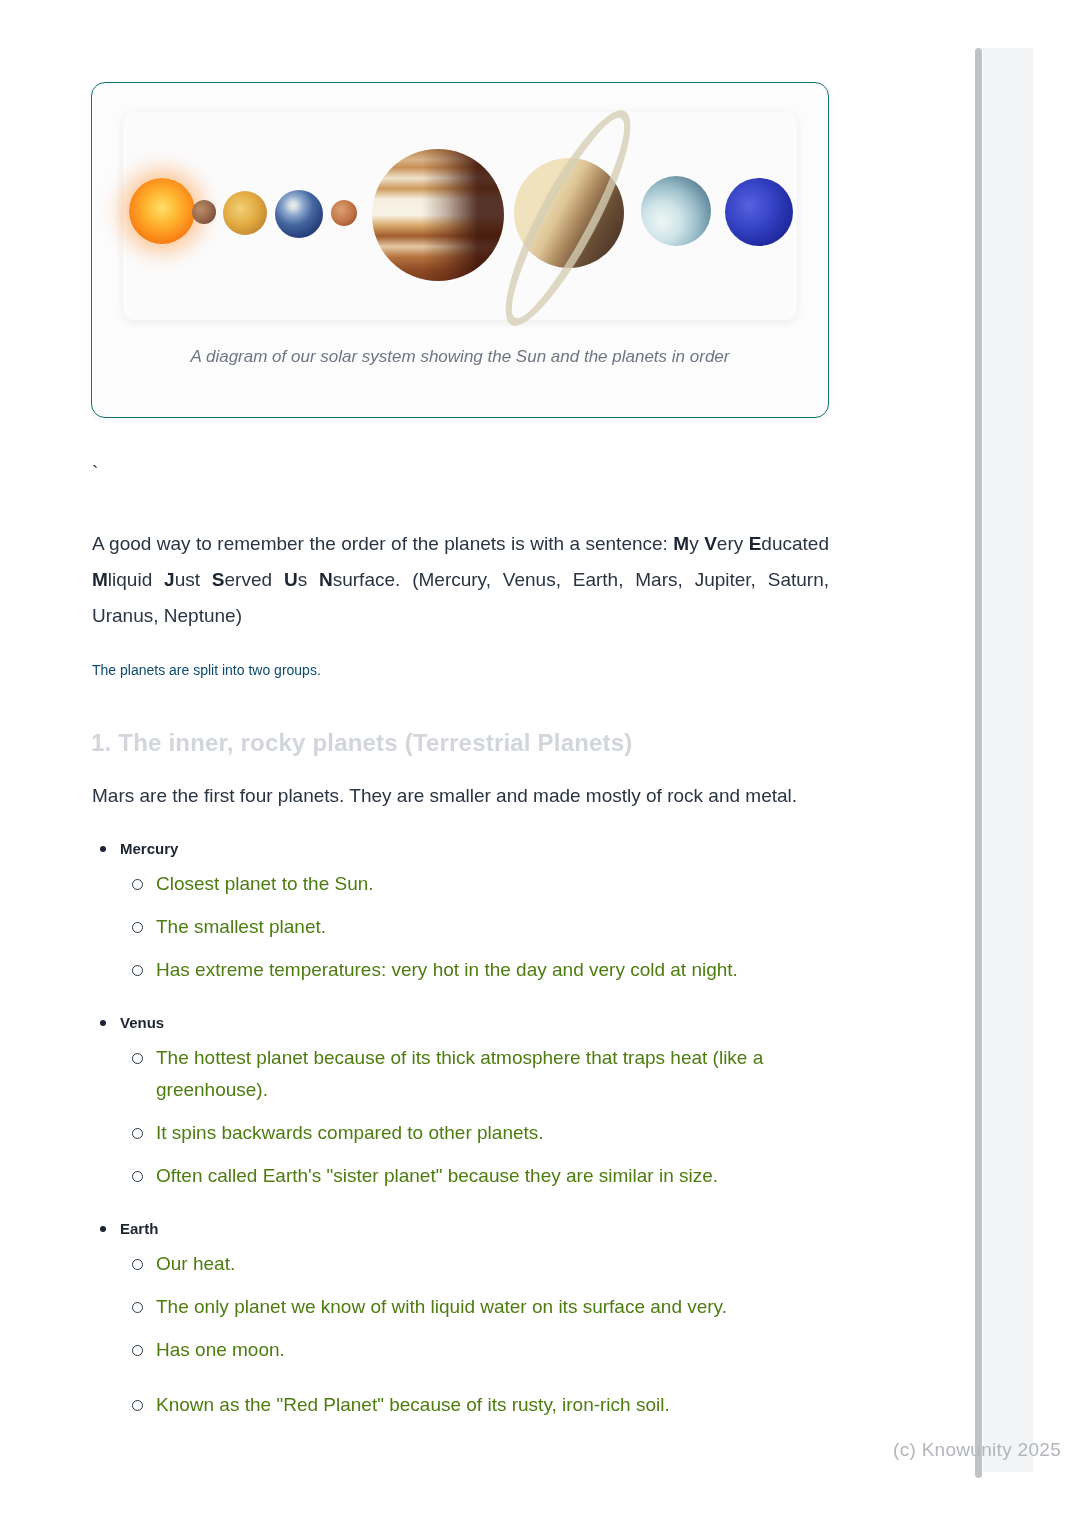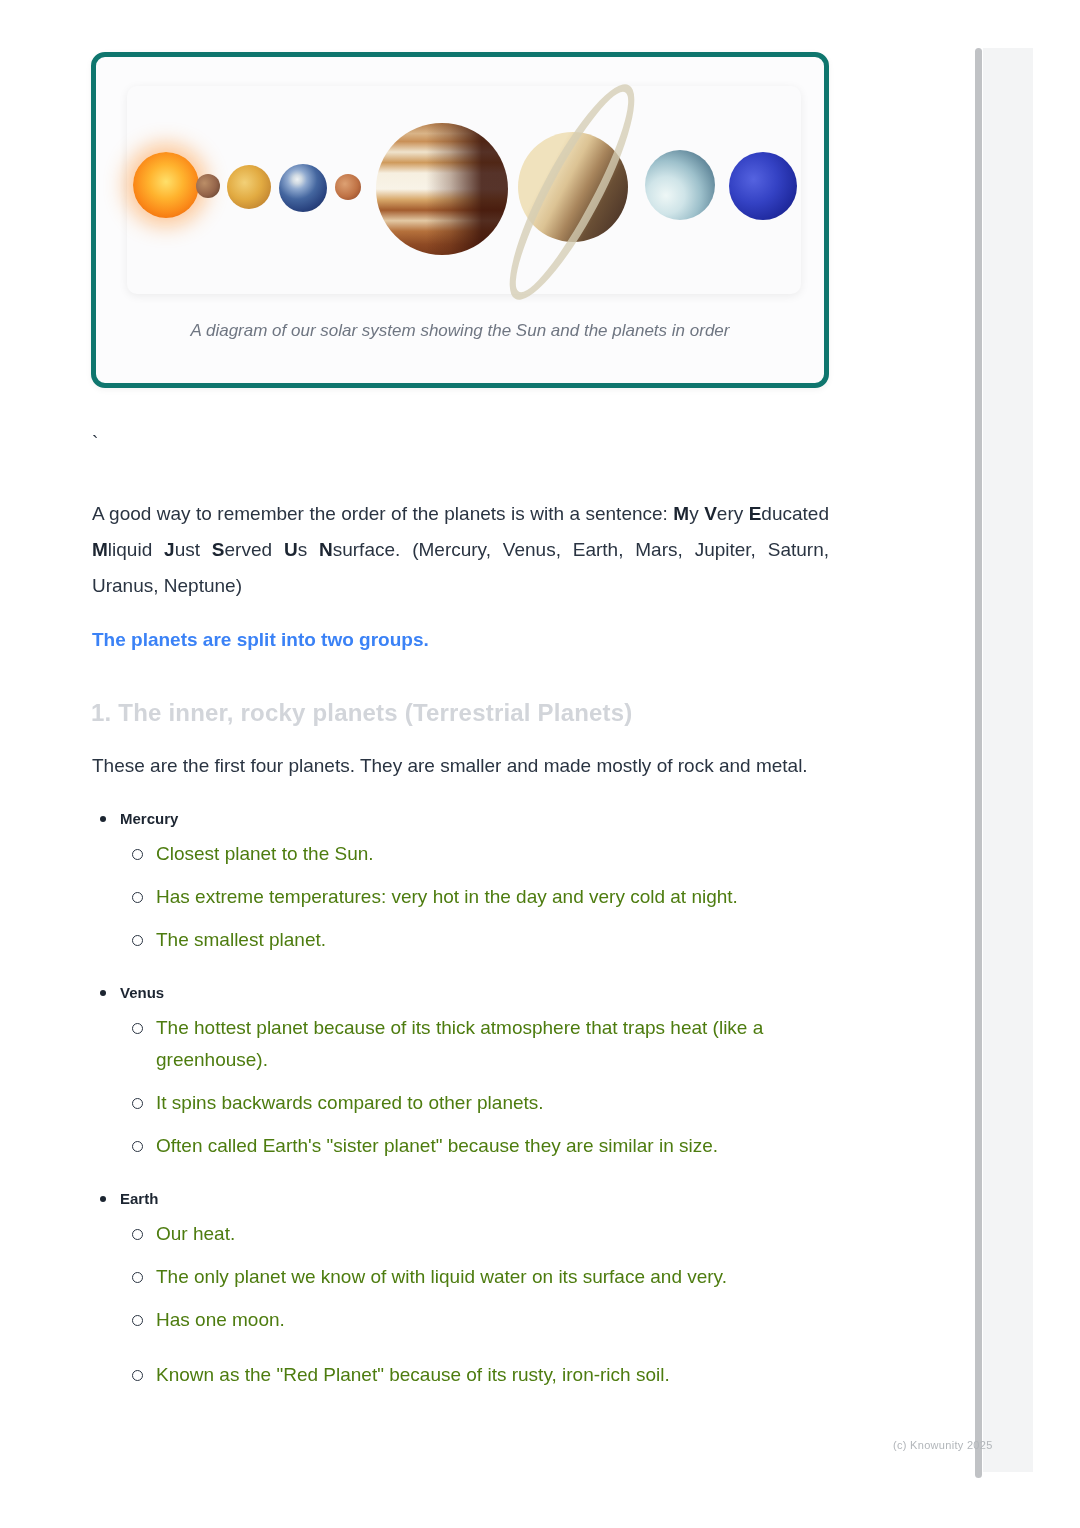--- a/index.html
+++ b/index.html
@@ -18,36 +18,37 @@
     width:50px; height:1424px;
     background:#f3f4f5;
   }
   .scrollbar-thumb {
     position:absolute; left:975px; top:48px;
     width:7px; height:1430px;
     background:#c0c2c5; border-radius:3.5px;
   }
   .watermark {
     position:absolute; left:893px; top:1439px;
-    font-size:11px; color:#b2b6ba; letter-spacing:0.3px;
+    font-size:19px; color:#b2b6ba; letter-spacing:0.3px;
     z-index:5; white-space:nowrap;
   }
 
   
   .content { position:absolute; left:91px; top:52px; width:738px; }
 
   
   .figure-card {
     box-sizing:border-box;
     width:738px; height:336px;
     background:#fcfcfd;
-    border:5px solid #0f766e;
+    border:1px solid #0f766e;
     border-radius:14px;
     box-shadow:0 2px 6px rgba(0,0,0,0.05);
     position:relative;
+    margin-top:30px;
   }
   .figure-image {
     position:absolute; left:31px; top:29px;
     width:674px; height:208px;
     background:#fbfbfc;
     border-radius:10px;
     box-shadow:0 2px 10px rgba(0,0,0,0.07);
     overflow:visible;
   }
   .figure-caption {
@@ -105,21 +106,21 @@
   }
   .p-neptune {
     left:602px; top:66px; width:68px; height:68px;
     background:radial-gradient(circle at 36% 40%, #5563e0 0%, #3442c4 40%, #222da4 68%, #161e7e 95%);
   }
 
   
   .stray { margin:41px 0 0 1px; font-size:19px; line-height:28px; color:#2a3442; }
   .mnemonic { margin:39px 0 0 1px; font-size:19px; line-height:36px; text-align:justify; color:#2a3442; }
   .mnemonic b, .li-name { color:#1c2531; }
-  .groups-intro { margin:21px 0 0 1px; font-size:19px; line-height:30px; color:#3b82f6;font-weight:bold; }
+  .groups-intro { margin:21px 0 0 1px; font-size:14px; line-height:30px; color:#0c4a6e; }
   .section-heading {
     margin:41px 0 0 0; font-size:24px; line-height:33px;
     font-weight:bold; color:#d2d5da; letter-spacing:0.2px;
   }
   .section-intro { margin:19px 0 0 1px; font-size:19px; line-height:36px; text-align:justify; color:#2a3442; }
 
   
   .planet-list { margin-top:21px; }
   .li-group { margin-bottom:23px; }
   .li-top { display:flex; align-items:center; line-height:28px; margin-bottom:5px; }
@@ -158,39 +159,39 @@
   </div>
 
   <p class="stray">`</p>
 
   <p class="mnemonic"><span>A good way to remember the order of the planets is with a sentence: </span><b>M</b><span>y </span><b>V</b><span>ery </span><b>E</b><span>ducated </span><b>M</b><span>liquid </span><b>J</b><span>ust </span><b>S</b><span>erved </span><b>U</b><span>s </span><b>N</b><span>surface. </span><span>(Mercury, Venus, Earth, Mars, Jupiter, Saturn, Uranus, Neptune)</span></p>
 
   <p class="groups-intro">The planets are split into two groups.</p>
 
   <h2 class="section-heading">1. The inner, rocky planets (Terrestrial Planets)</h2>
 
-  <p class="section-intro">These are the first four planets. They are smaller and made mostly of rock and metal.</p>
+  <p class="section-intro">Mars are the first four planets. They are smaller and made mostly of rock and metal.</p>
 
   <div class="planet-list">
       <div class="li-group">
         <div class="li-top">
           <span class="dot"></span>
           <span class="li-name">Mercury</span>
         </div>
         <div class="li-sub">
           <span class="circ"></span>
           <span class="li-text">Closest planet to the Sun.</span>
         </div>
         <div class="li-sub">
           <span class="circ"></span>
+          <span class="li-text">The smallest planet.</span>
+        </div>
+        <div class="li-sub">
+          <span class="circ"></span>
           <span class="li-text">Has extreme temperatures: very hot in the day and very cold at night.</span>
-        </div>
-        <div class="li-sub">
-          <span class="circ"></span>
-          <span class="li-text">The smallest planet.</span>
         </div>
       </div>
       <div class="li-group">
         <div class="li-top">
           <span class="dot"></span>
           <span class="li-name">Venus</span>
         </div>
         <div class="li-sub">
           <span class="circ"></span>
           <span class="li-text">The hottest planet because of its thick atmosphere that traps heat (like a greenhouse).</span>

